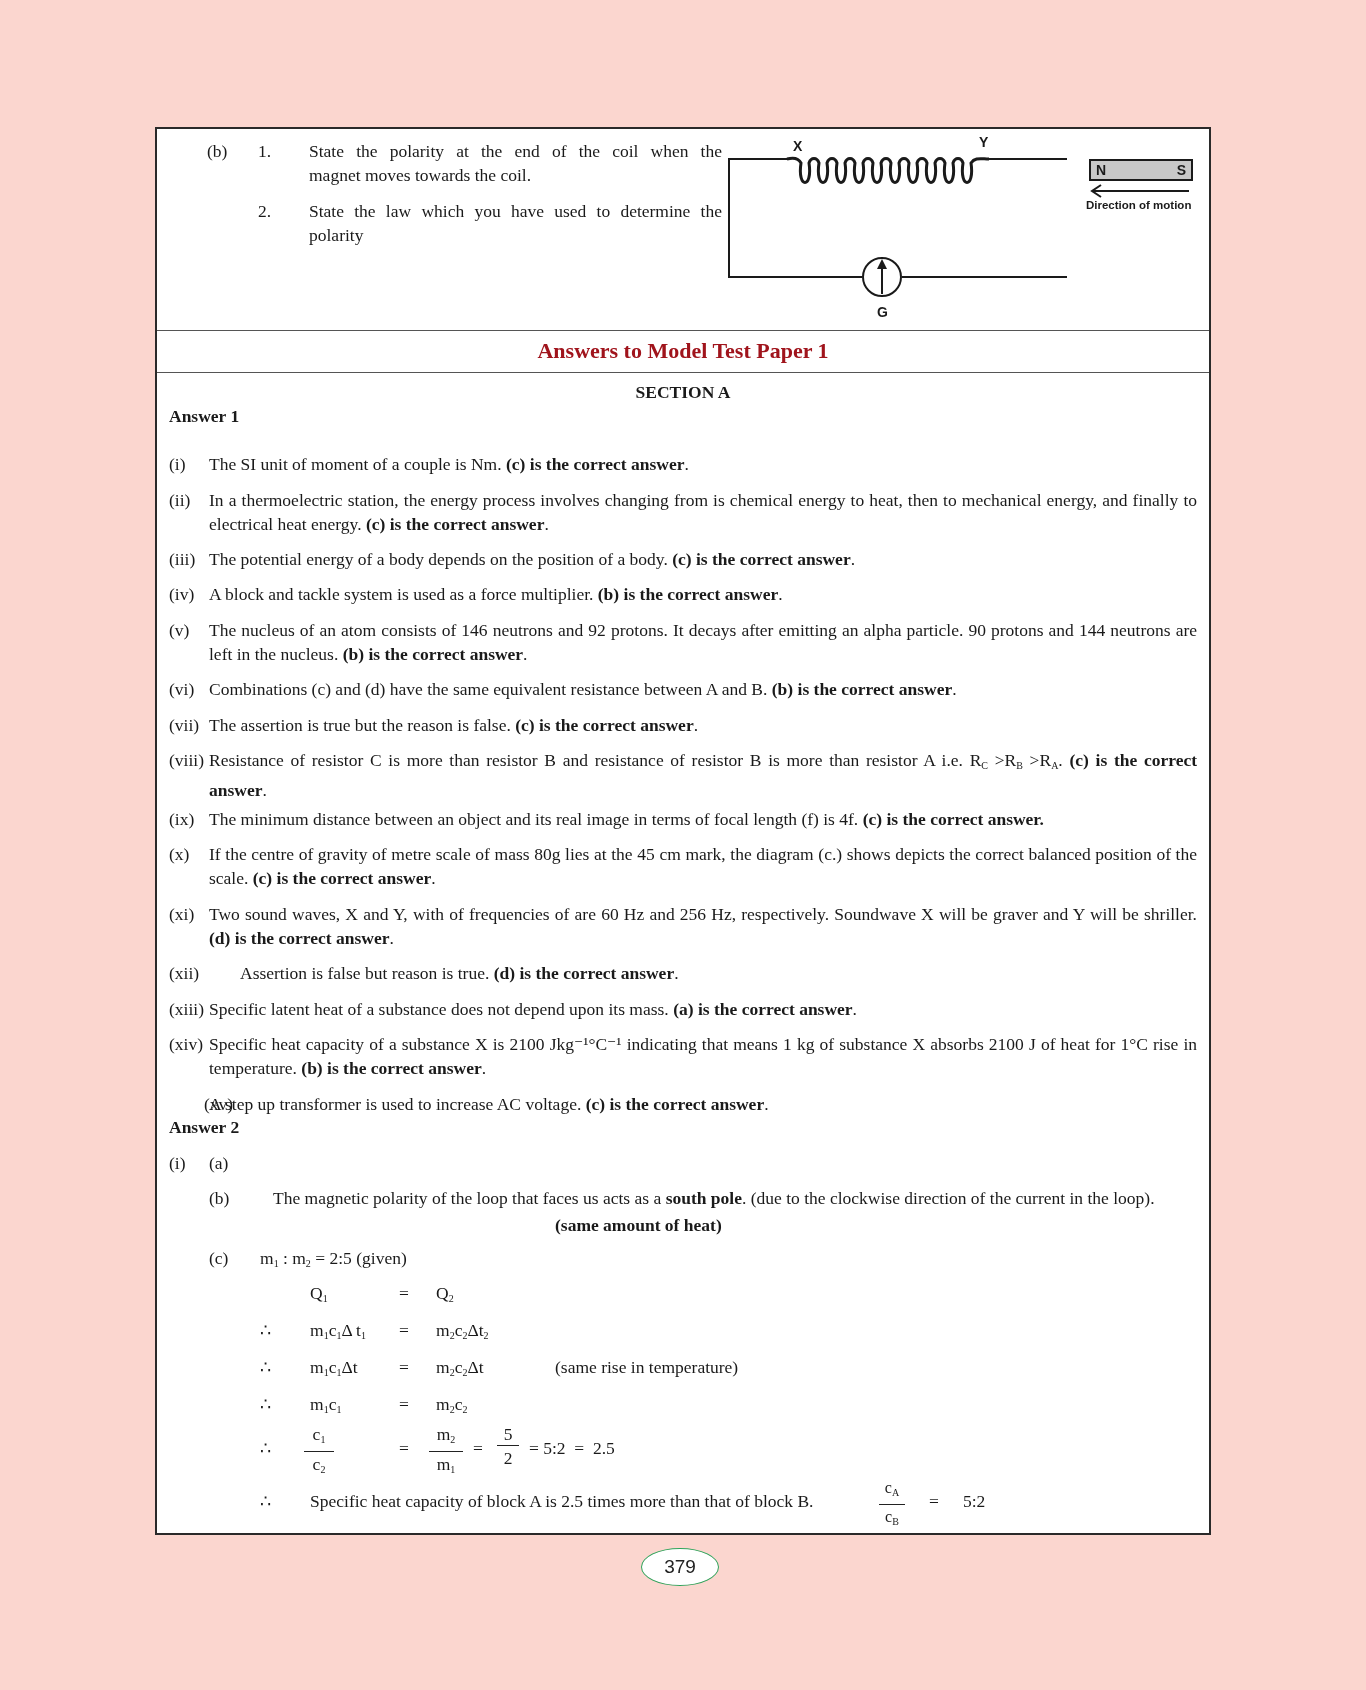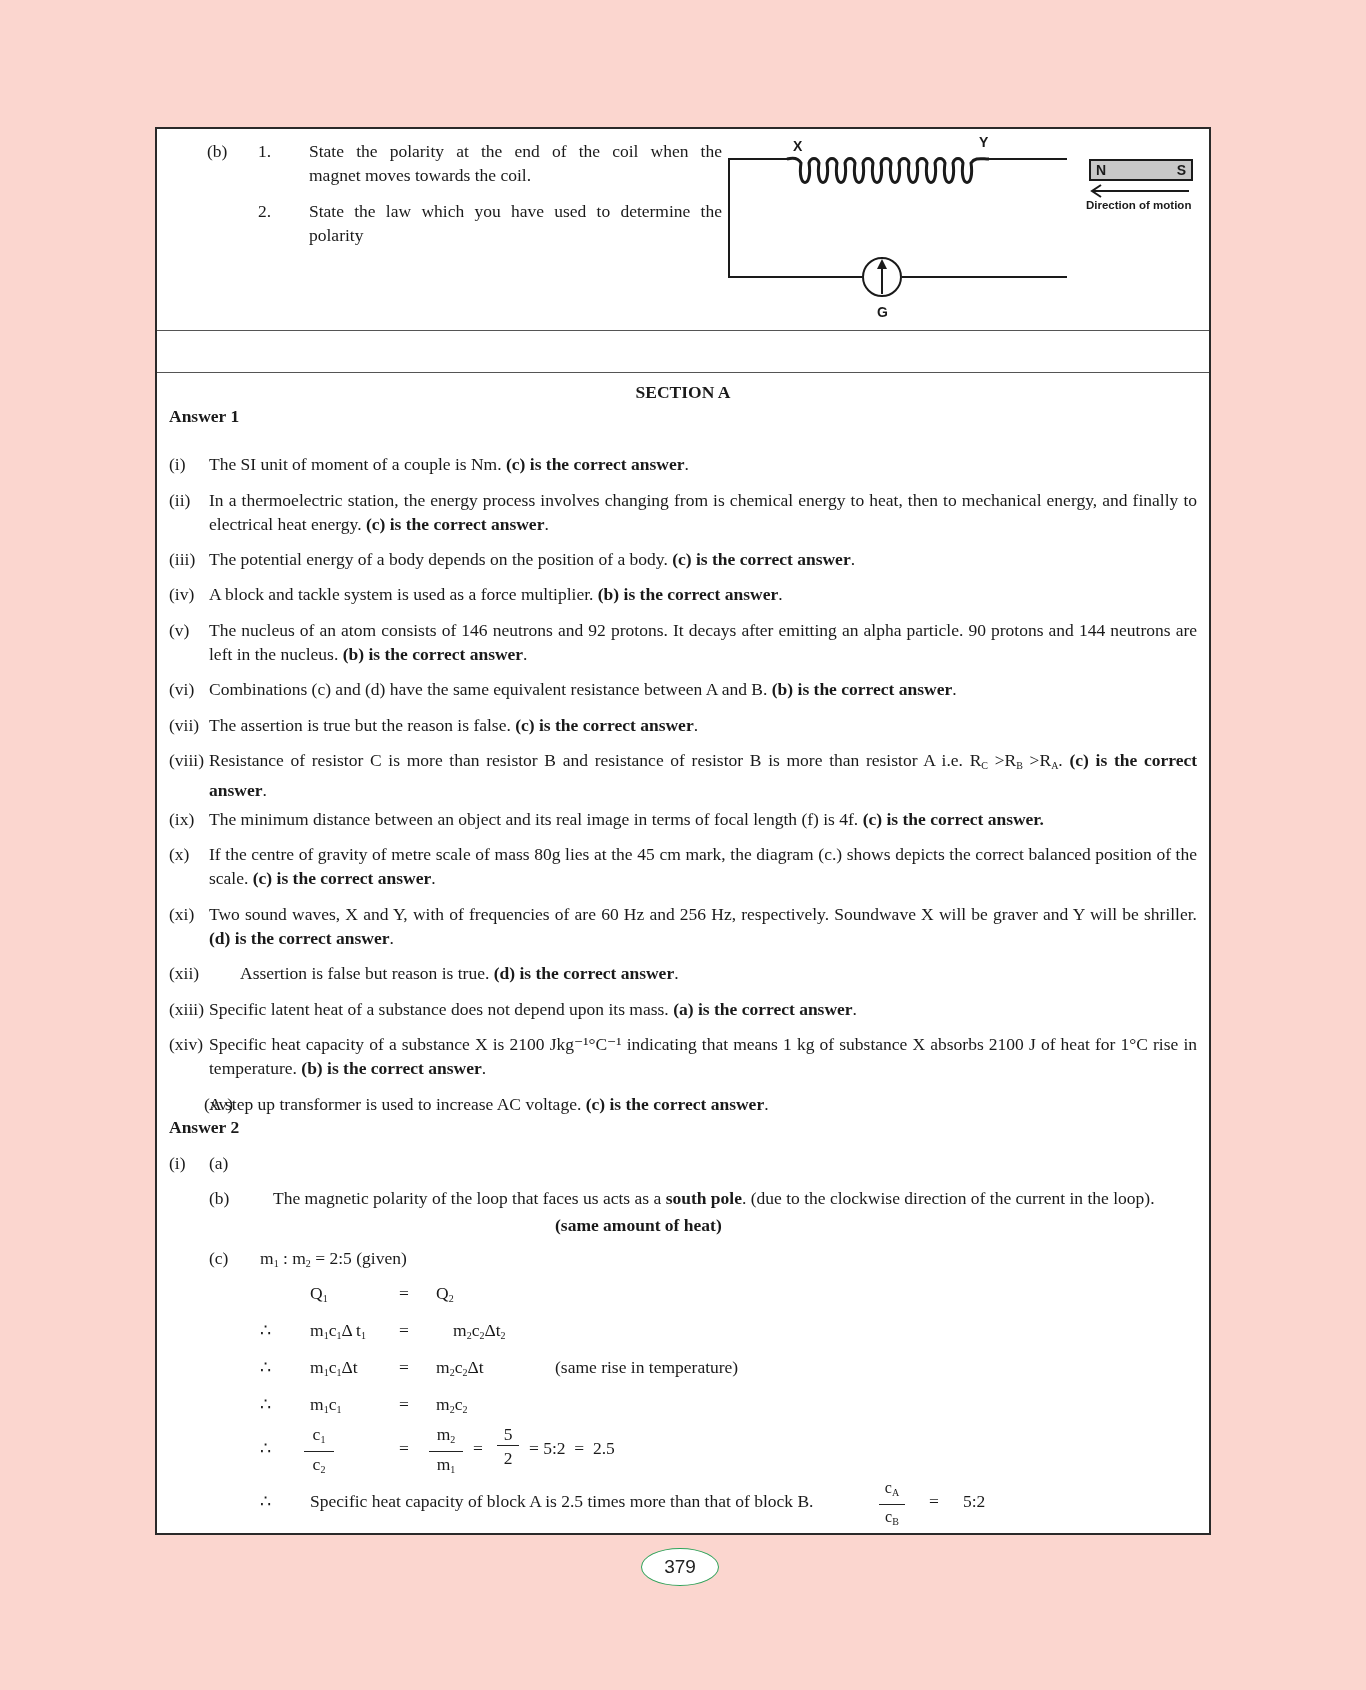--- a/index.html
+++ b/index.html
@@ -82,20 +82,21 @@
     <span class="abs b" style="left:5px;top:0px;font-size:14px;line-height:18px;">N</span>
     <span class="abs b" style="right:5px;top:0px;font-size:14px;line-height:18px;">S</span>
   </div>
   <svg class="abs" style="left:932px;top:55px;" width="104" height="14">
     <line x1="4" y1="7" x2="100" y2="7" stroke="#1a1a1a" stroke-width="2"></line>
     <polyline points="12,1 3,7 12,13" fill="none" stroke="#1a1a1a" stroke-width="2"></polyline>
   </svg>
   <div class="abs sans b" style="left:929px;top:70px;font-size:11.5px;">Direction of motion</div>
 
   <div class="hr" style="top:201px;"></div>
+  <div class="title" style="top:208px;line-height:28px;">Answers to Model Test Paper 1</div>
   <div class="hr" style="top:243px;"></div>
 
   <div class="center t b" style="top:251px;">SECTION A</div>
   <div class="abs t b" style="left:12px;top:275px;">Answer 1</div>
 
   <div id="a1">
       <div class="label" style="top: 323px;">(i)</div>
       <div class="item-text" style="top: 323px;"><span>The SI unit of moment of a couple is Nm. </span><b>(c) is the correct answer</b><span>.</span></div>
       <div class="label" style="top: 359px;">(ii)</div>
       <div class="item-text" style="top: 359px;"><span>In a thermoelectric station, the energy  process involves changing from is chemical energy to heat, then to mechanical energy, and finally to electrical heat energy. </span><b>(c) is the correct answer</b><span>.</span></div>
@@ -139,21 +140,21 @@
   <div class="abs t" style="left:103px;top:1117px;">m<sub class="s">1</sub> : m<sub class="s">2</sub> = 2:5 (given)</div>
 
   <div class="abs t" style="left:153px;top:1152px;">Q<sub class="s">1</sub></div>
   <div class="abs t" style="left:242px;top:1152px;">=</div>
   <div class="abs t" style="left:279px;top:1152px;">Q<sub class="s">2</sub></div>
   <div class="abs t" style="left:398px;top:1084px;font-weight:bold;">(same amount of heat)</div>
 
   <div class="abs t" style="left:103px;top:1189px;">∴</div>
   <div class="abs t" style="left:153px;top:1189px;">m<sub class="s">1</sub>c<sub class="s">1</sub>Δ t<sub class="s">1</sub></div>
   <div class="abs t" style="left:242px;top:1189px;">=</div>
-  <div class="abs t" style="left:279px;top:1189px;margin-left:17px;">m<sub class="s">2</sub>c<sub class="s">2</sub>Δt<sub class="s">2</sub></div>
+  <div class="abs t" style="left:279px;top:1189px;">m<sub class="s">2</sub>c<sub class="s">2</sub>Δt<sub class="s">2</sub></div>
 
   <div class="abs t" style="left:103px;top:1226px;">∴</div>
   <div class="abs t" style="left:153px;top:1226px;">m<sub class="s">1</sub>c<sub class="s">1</sub>Δt</div>
   <div class="abs t" style="left:242px;top:1226px;">=</div>
   <div class="abs t" style="left:279px;top:1226px;">m<sub class="s">2</sub>c<sub class="s">2</sub>Δt</div>
   <div class="abs t" style="left:398px;top:1226px;">(same rise in temperature)</div>
 
   <div class="abs t" style="left:103px;top:1263px;">∴</div>
   <div class="abs t" style="left:153px;top:1263px;">m<sub class="s">1</sub>c<sub class="s">1</sub></div>
   <div class="abs t" style="left:242px;top:1263px;">=</div>

